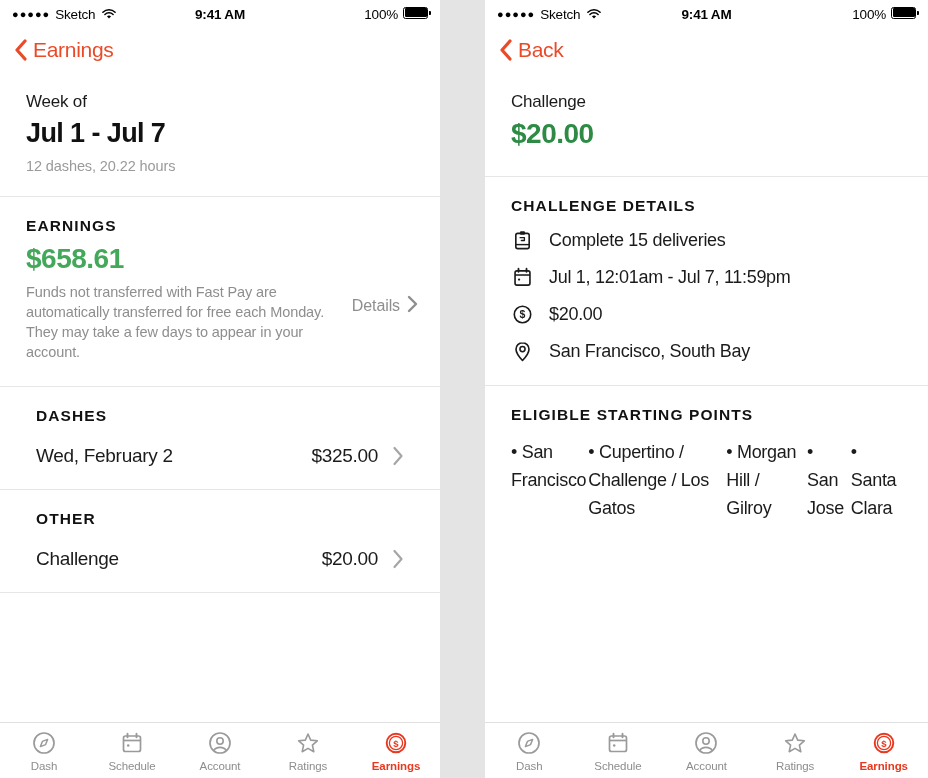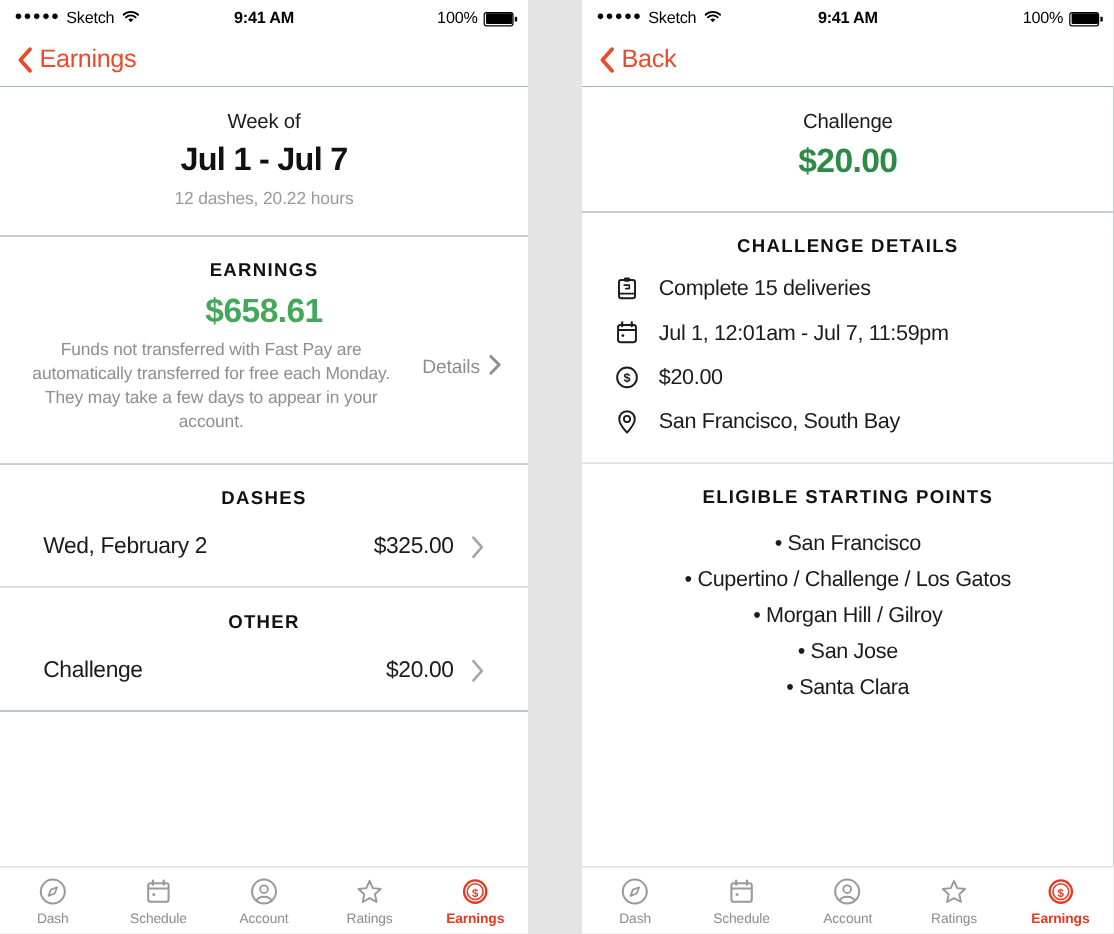--- a/index.html
+++ b/index.html
@@ -30,21 +30,21 @@
   }
   .sb-left { display: flex; align-items: center; gap: 5px; }
   .sb-dots { letter-spacing: 1px; font-size: 11px; color: #000; line-height: 1; }
   .sb-carrier { font-size: 13.5px; color: #000; font-weight: 400; letter-spacing: -0.2px; }
   .sb-wifi { margin-left: 2px; display: inline-flex; align-items: center; }
   .sb-time {
     position: absolute; left: 0; right: 0; text-align: center;
     font-size: 13.5px; font-weight: 700; color: #000; letter-spacing: -0.2px;
     pointer-events: none;
   }
-  .sb-right { margin-left: auto; display: flex; align-items: flex-end; gap: 5px; }
+  .sb-right { margin-left: auto; display: flex; align-items: flex-start; gap: 5px; }
   .sb-pct { font-size: 13.5px; color: #000; letter-spacing: -0.2px; }
   .battery { position: relative; width: 25px; height: 12px; }
   .battery .shell {
     position: absolute; inset: 0; border: 1.2px solid #000; border-radius: 2.5px;
   }
   .battery .fill { position: absolute; left: 1.5px; top: 1.5px; bottom: 1.5px; right: 1.5px; background: #000; border-radius: 1px; }
   .battery .nub { position: absolute; right: -3px; top: 4px; width: 2px; height: 4px; background: #000; border-radius: 0 1px 1px 0; }
 
   
   .navbar {
@@ -53,21 +53,21 @@
     padding: 0 14px;
     background: #fff;
   }
   .backbtn { display: flex; align-items: center; gap: 6px; cursor: pointer; }
   .backbtn .chev { display: inline-flex; }
   .backbtn .label {
     font-size: 21px; color: #EB4A29; letter-spacing: -0.3px;
   }
 
   
-  .body { flex: 1 1 auto; background: #0c4a6e; display: flex; flex-direction: column; overflow: hidden; text-align: center; }
+  .body { flex: 1 1 auto; background: #14b8a6; display: flex; flex-direction: column; overflow: hidden; }
   .section { background: #fff; }
   .divider { height: 1px; background: #e6e6e6; width: 100%; }
 
   
   .week-sec { padding: 20px 26px 22px; }
   .week-of { font-size: 17px; color: #1b1b1b; letter-spacing: -0.2px; }
   .week-range { font-size: 27px; font-weight: 700; color: #111; letter-spacing: -0.6px; margin-top: 6px; }
   .week-meta { font-size: 14.5px; color: #9a9a9a; margin-top: 9px; letter-spacing: -0.1px; }
 
   
@@ -107,21 +107,21 @@
   .chal-title { font-size: 17px; color: #1b1b1b; letter-spacing: -0.2px; }
   .chal-amount { font-size: 28px; font-weight: 700; color: #2E8B45; letter-spacing: -0.5px; margin-top: 6px; }
 
   .det-sec { padding: 20px 26px 22px; }
   .det-list { margin-top: 14px; display: flex; flex-direction: column; gap: 14px; }
   .det-row { display: flex; align-items: center; gap: 15px; }
   .det-icon { width: 23px; height: 23px; flex: 0 0 23px; display: inline-flex; align-items: center; justify-content: center; }
   .det-text { font-size: 18px; color: #1b1b1b; letter-spacing: -0.3px; }
 
   .pts-sec { padding: 20px 26px 24px; }
-  .pts-list { margin-top: 15px; display: flex; flex-direction: column; gap: 2px; }
+  .pts-list { margin-top: 15px; display: flex; flex-direction: row; gap: 2px; }
   .pts-item { font-size: 18px; color: #1b1b1b; letter-spacing: -0.3px; line-height: 1.55; }
 
   
   .tabbar {
     flex: 0 0 56px; height: 56px;
     border-top: 1px solid #e0e0e0;
     display: flex; align-items: stretch; background: #fff;
   }
   .tab {
     flex: 1 1 0; display: flex; flex-direction: column;

